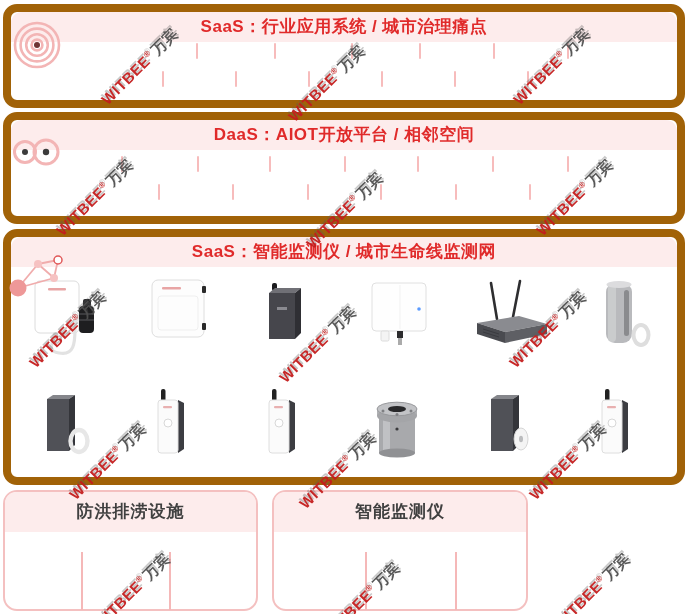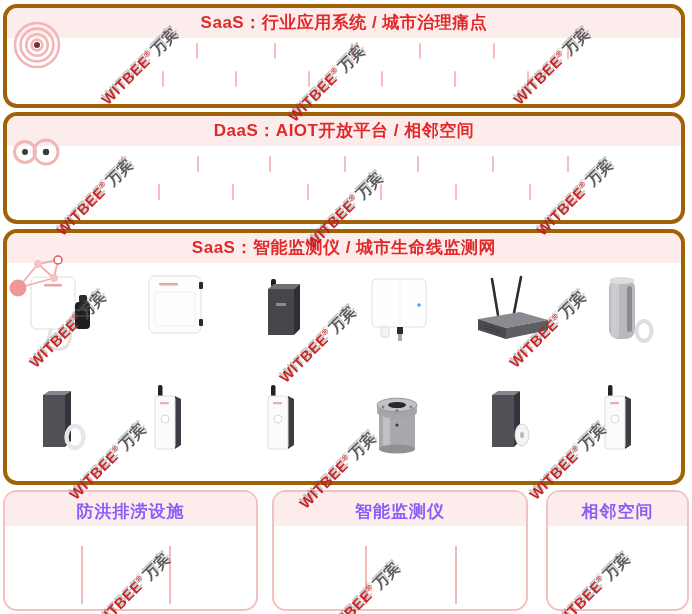--- a/index.html
+++ b/index.html
@@ -1,26 +1,26 @@
 <!DOCTYPE html>
 <html><head>
 <meta charset="utf-8">
 <style>
   html,body{margin:0;padding:0;background:#fff;}
   .page{position:relative;width:692px;height:614px;overflow:hidden;background:#fff;
         font-family:"Liberation Sans","DejaVu Sans",sans-serif;}
-  .box{position:absolute;left:3px;width:682px;border:4px solid #a16207;border-radius:14px;background:#fff;box-sizing:border-box;}
+  .box{position:absolute;left:3px;width:682px;border:8px solid #a16207;border-radius:14px;background:#fff;box-sizing:border-box;}
   .band{height:30px;line-height:30px;background:#fdecec;border-radius:11px 11px 0 0;
         text-align:center;font-size:17px;font-weight:700;color:#e02a2a;letter-spacing:.5px;}
   .tick{position:absolute;width:2px;height:16px;background:#f7bcbc;border-radius:1px;z-index:3;}
   .device-row{position:absolute;left:0;width:100%;display:flex;justify-content:space-around;align-items:flex-end;}
   .device-slot{width:112px;height:88px;display:flex;align-items:flex-end;justify-content:center;}
   .bbox{position:absolute;top:490px;height:121px;border:2px solid #f4c0c0;border-radius:14px;background:#fff;box-sizing:border-box;}
-  .bband{height:34px;line-height:40px;background:#fdecec;border-radius:11px 11px 0 0;
-         text-align:center;font-size:17px;font-weight:700;color:#8b5cf6;letter-spacing:1px;}
+  .bband{height:40px;line-height:40px;background:#fdecec;border-radius:11px 11px 0 0;
+         text-align:center;font-size:17px;font-weight:700;color:#404040;letter-spacing:1px;}
   .bbody{position:relative;height:77px;}
   .btick{position:absolute;top:20px;width:2px;height:58px;background:#f5b8b8;}
   .corner-icon{position:absolute;z-index:4;}
   .wm{position:absolute;z-index:6;transform:translate(-50%,-50%) rotate(-45deg);
       font-weight:700;font-size:15px;white-space:nowrap;opacity:.95;
       text-shadow:2px -2px 0 rgba(90,90,90,.35);}
   .wm-en{color:#c41d1d;letter-spacing:.5px;}
   .wm-reg{color:#c41d1d;font-size:8px;vertical-align:super;}
   .wm-cn{color:#4f4f4f;margin-left:3px;}
 </style>
@@ -169,24 +169,20 @@
         <div class="btick" style="left: 76px;"></div>
         <div class="btick" style="left: 164px;"></div>
       </div>
   </section>
   <section class="bbox" id="bottom-box-1" style="left:272px;width:256px;">
     <div class="bband">智能监测仪</div>
     <div class="bbody">
         <div class="btick" style="left: 91px;"></div>
         <div class="btick" style="left: 181px;"></div>
       </div>
-  </section>
-  <section class="bbox" id="bottom-box-2" style="left:546px;width:143px;">
-    <div class="bband">相邻空间</div>
-    <div class="bbody"></div>
   </section>
 
   <svg class="corner-icon" style="left:8px;top:16px;" width="60" height="60" viewBox="0 0 60 60">
     <circle cx="29" cy="29" r="22" fill="none" stroke="#f3b5b5" stroke-width="2.6"></circle>
     <circle cx="29" cy="29" r="16.4" fill="none" stroke="#f3b5b5" stroke-width="2.6"></circle>
     <circle cx="29" cy="29" r="10.8" fill="none" stroke="#f3b5b5" stroke-width="2.6"></circle>
     <circle cx="29" cy="29" r="5.4" fill="none" stroke="#f3b5b5" stroke-width="2.6"></circle>
     <circle cx="29" cy="29" r="3" fill="#6e3434"></circle>
   </svg>
 

